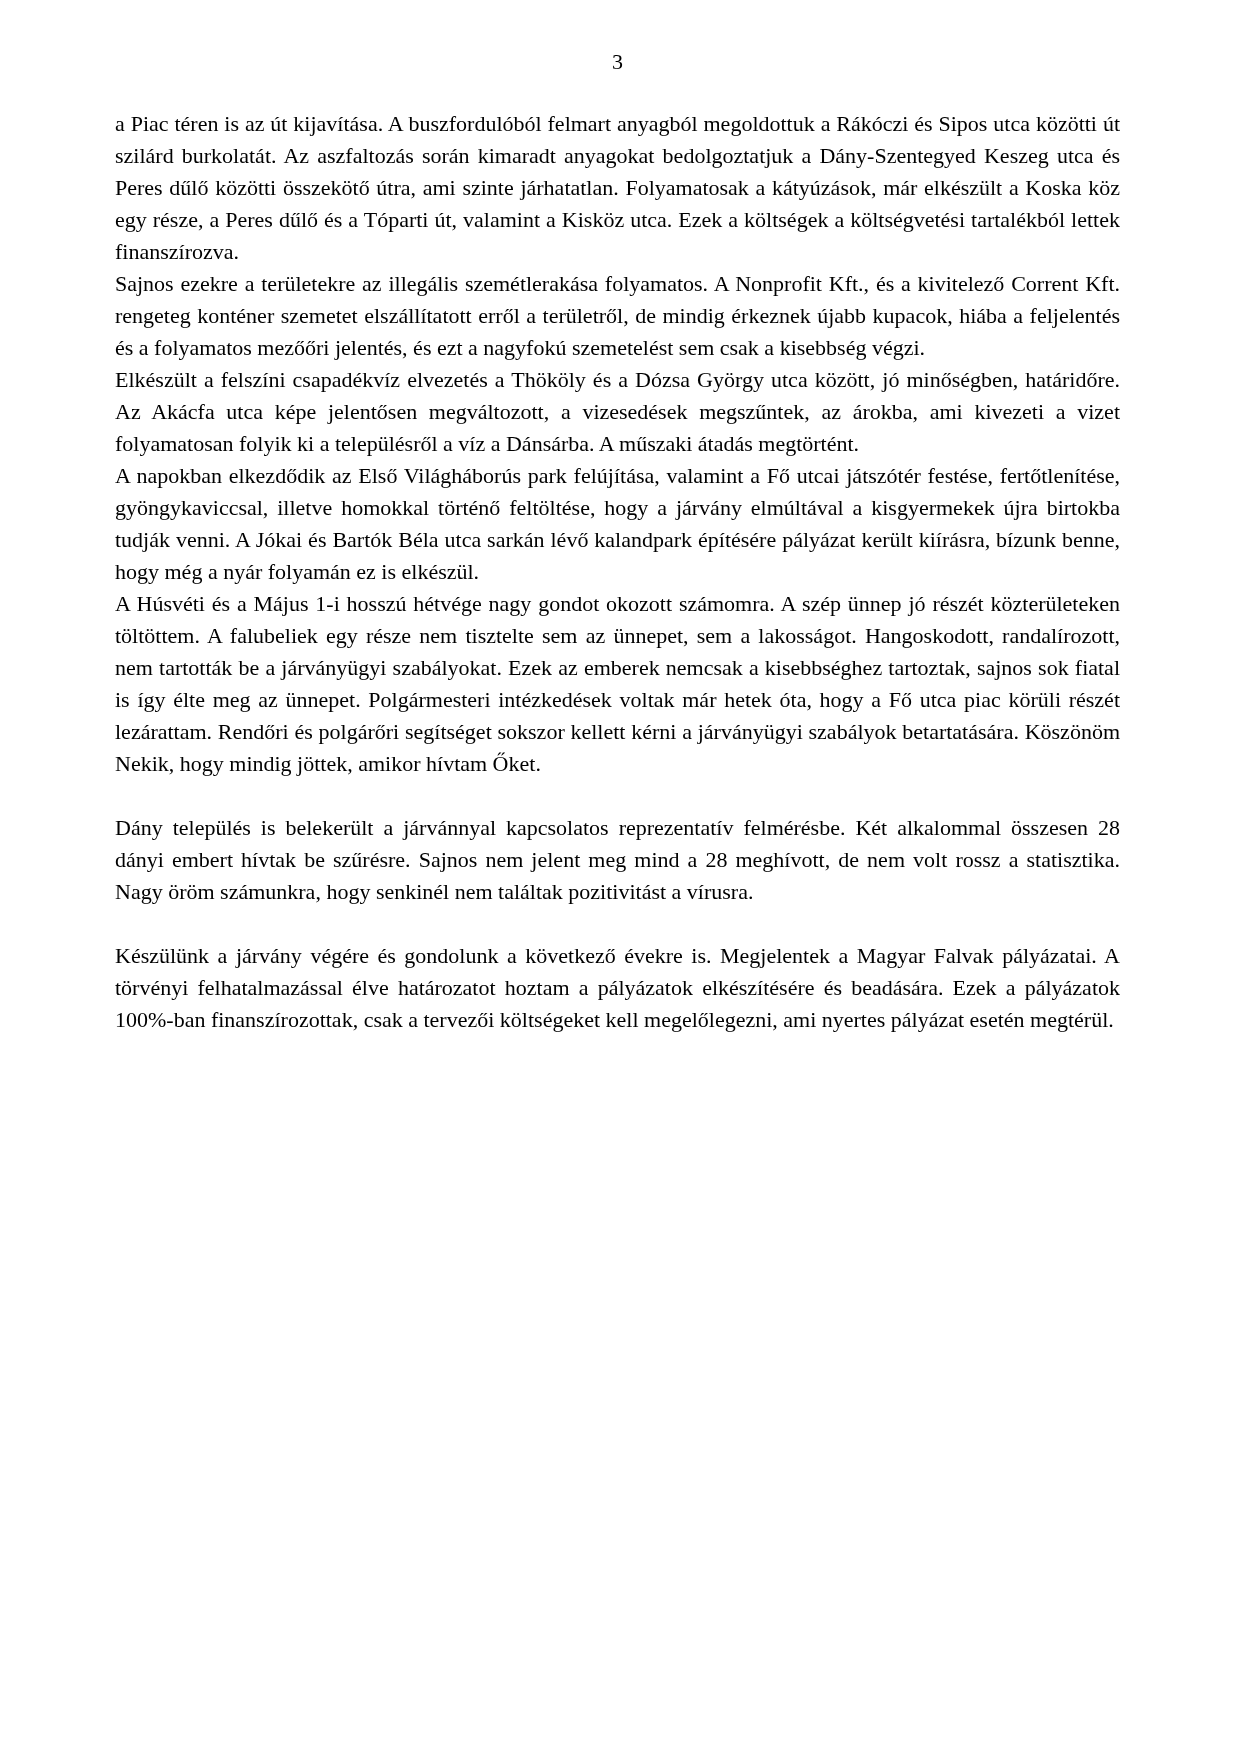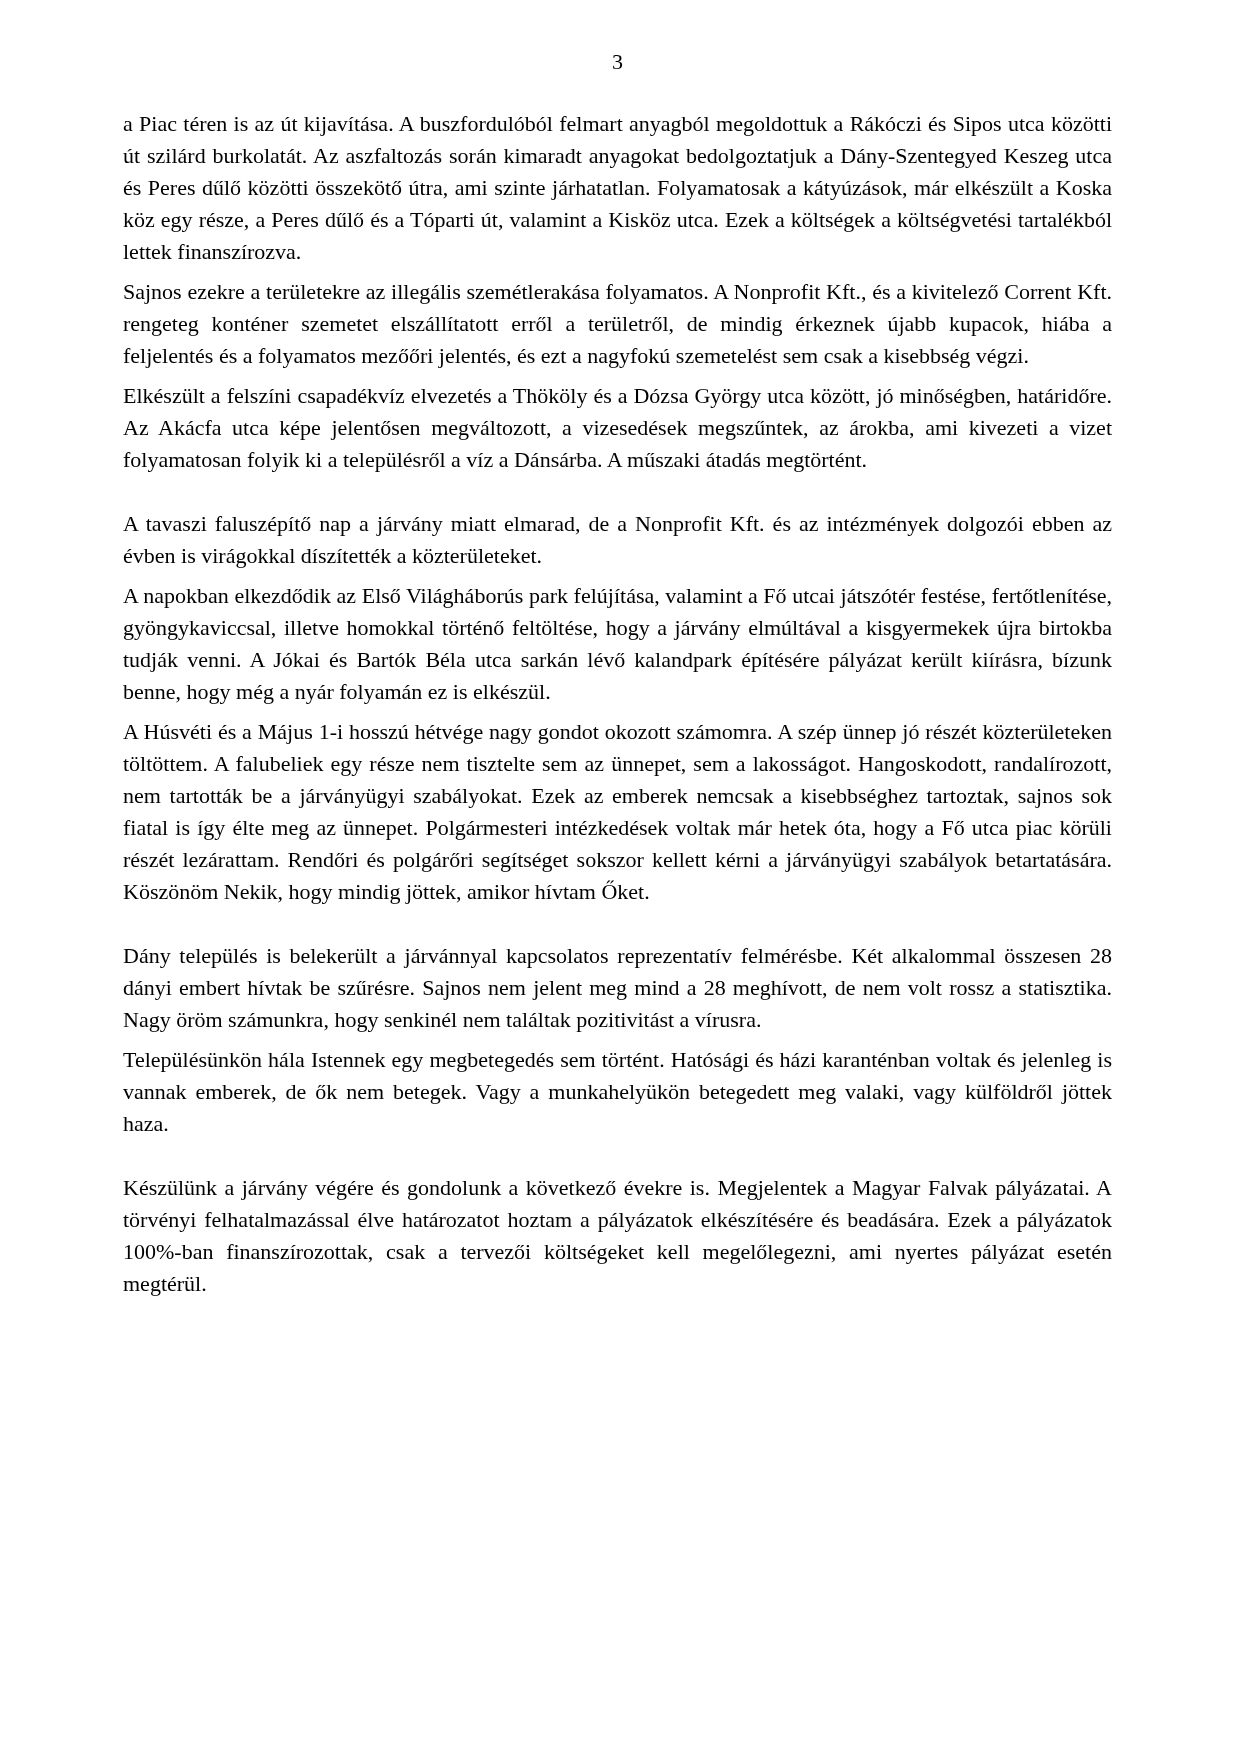--- a/index.html
+++ b/index.html
@@ -18,35 +18,33 @@
     font-family: "Liberation Serif", "DejaVu Serif", serif;
     font-size: 22px;
     line-height: 32px;
     color: #000000;
   }
   .page-number {
     text-align: center;
     margin: 0 0 30px 0;
   }
   p.para {
-    margin: 8px;
+    margin: 0;
     text-align: justify;
   }
   p.para.gap {
     margin-top: 32px;
   }
 </style>
 </head>
 <body>
 
 <div class="sheet">
   <div class="page-number">3</div>
 
   <p class="para">a Piac téren is az út kijavítása. A buszfordulóból felmart anyagból megoldottuk a Rákóczi és Sipos utca közötti út szilárd burkolatát. Az aszfaltozás során kimaradt anyagokat bedolgoztatjuk a Dány-Szentegyed Keszeg utca és Peres dűlő közötti összekötő útra, ami szinte járhatatlan. Folyamatosak a kátyúzások, már elkészült a Koska köz egy része, a Peres dűlő és a Tóparti út, valamint a Kisköz utca. Ezek a költségek a költségvetési tartalékból lettek finanszírozva.</p>
   <p class="para">Sajnos ezekre a területekre az illegális szemétlerakása folyamatos. A Nonprofit Kft., és a kivitelező Corrent Kft. rengeteg konténer szemetet elszállítatott erről a területről, de mindig érkeznek újabb kupacok, hiába a feljelentés és a folyamatos mezőőri jelentés, és ezt a nagyfokú szemetelést sem csak a kisebbség végzi.</p>
   <p class="para">Elkészült a felszíni csapadékvíz elvezetés a Thököly és a Dózsa György utca között, jó minőségben, határidőre. Az Akácfa utca képe jelentősen megváltozott, a vizesedések megszűntek, az árokba, ami kivezeti a vizet folyamatosan folyik ki a településről a víz a Dánsárba. A műszaki átadás megtörtént.</p>
-  <p class="para gap">A tavaszi faluszépítő nap a járvány miatt elmarad, de a Nonprofit Kft. és az intézmények dolgozói ebben az évben is virágokkal díszítették a közterületeket.</p>
   <p class="para">A napokban elkezdődik az Első Világháborús park felújítása, valamint a Fő utcai játszótér festése, fertőtlenítése, gyöngykaviccsal, illetve homokkal történő feltöltése, hogy a járvány elmúltával a kisgyermekek újra birtokba tudják venni. A Jókai és Bartók Béla utca sarkán lévő kalandpark építésére pályázat került kiírásra, bízunk benne, hogy még a nyár folyamán ez is elkészül.</p>
   <p class="para">A Húsvéti és a Május 1-i hosszú hétvége nagy gondot okozott számomra. A szép ünnep jó részét közterületeken töltöttem. A falubeliek egy része nem tisztelte sem az ünnepet, sem a lakosságot. Hangoskodott, randalírozott, nem tartották be a járványügyi szabályokat. Ezek az emberek nemcsak a kisebbséghez tartoztak, sajnos sok fiatal is így élte meg az ünnepet. Polgármesteri intézkedések voltak már hetek óta, hogy a Fő utca piac körüli részét lezárattam. Rendőri és polgárőri segítséget sokszor kellett kérni a járványügyi szabályok betartatására. Köszönöm Nekik, hogy mindig jöttek, amikor hívtam Őket.</p>
   <p class="para gap">Dány település is belekerült a járvánnyal kapcsolatos reprezentatív felmérésbe. Két alkalommal összesen 28 dányi embert hívtak be szűrésre. Sajnos nem jelent meg mind a 28 meghívott, de nem volt rossz a statisztika. Nagy öröm számunkra, hogy senkinél nem találtak pozitivitást a vírusra.</p>
-  <p class="para">Településünkön hála Istennek egy megbetegedés sem történt. Hatósági és házi karanténban voltak és jelenleg is vannak emberek, de ők nem betegek. Vagy a munkahelyükön betegedett meg valaki, vagy külföldről jöttek haza.</p>
   <p class="para gap">Készülünk a járvány végére és gondolunk a következő évekre is. Megjelentek a Magyar Falvak pályázatai. A törvényi felhatalmazással élve határozatot hoztam a pályázatok elkészítésére és beadására. Ezek a pályázatok 100%-ban finanszírozottak, csak a tervezői költségeket kell megelőlegezni, ami nyertes pályázat esetén megtérül.</p>
 </div>
 
 </body></html>

